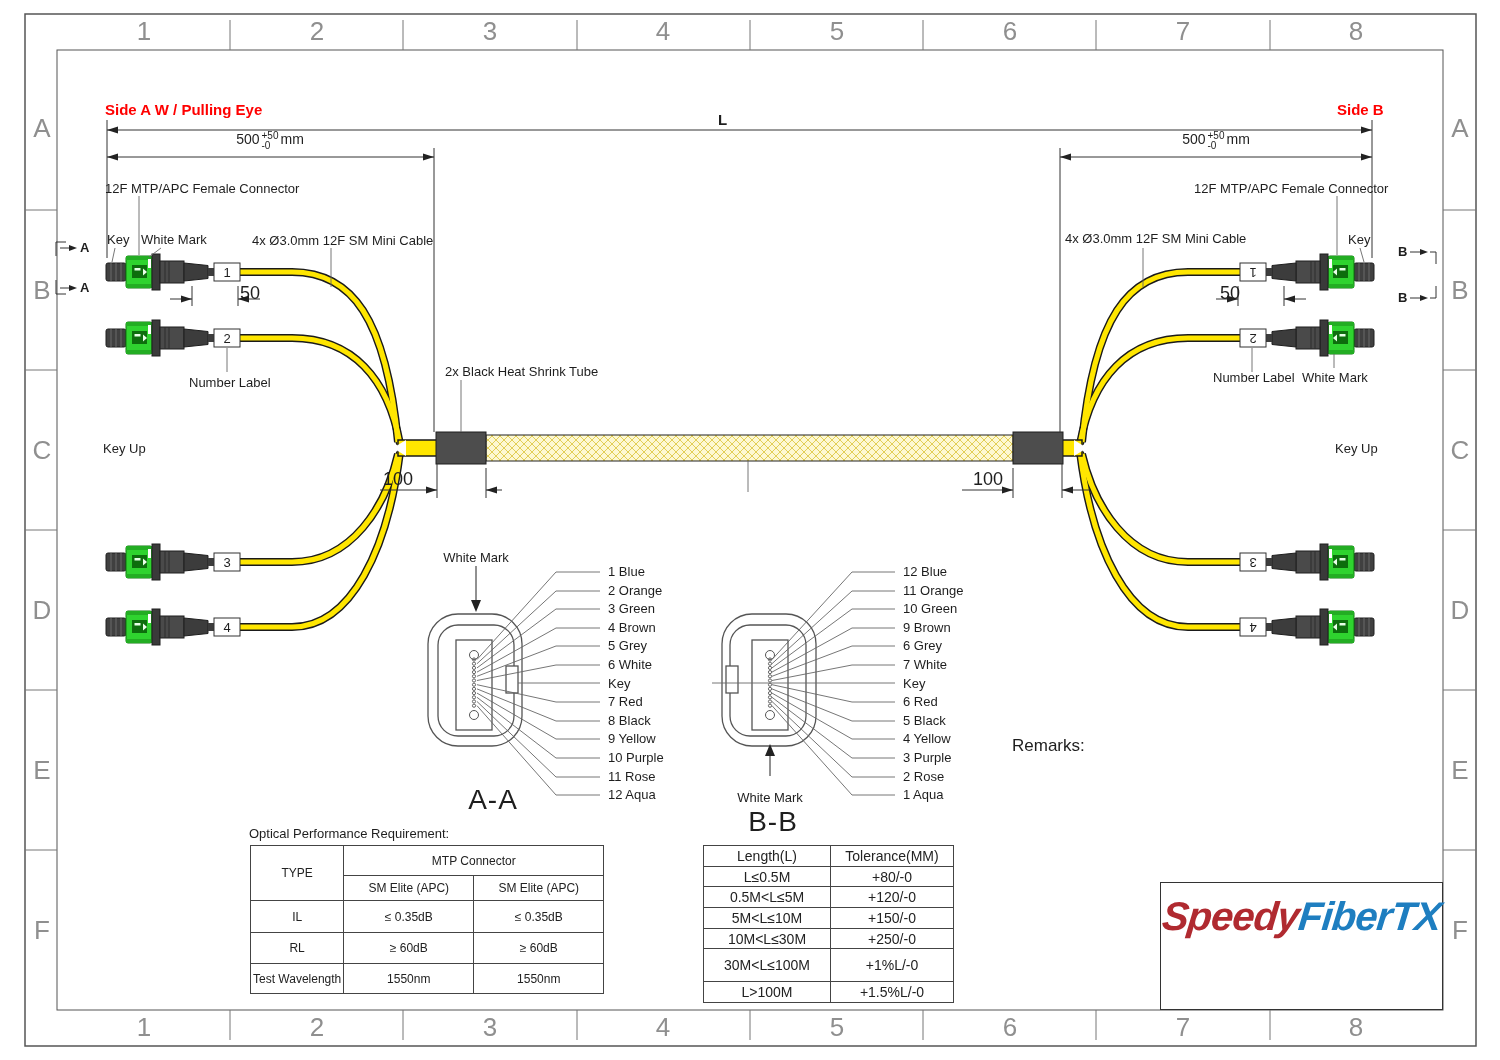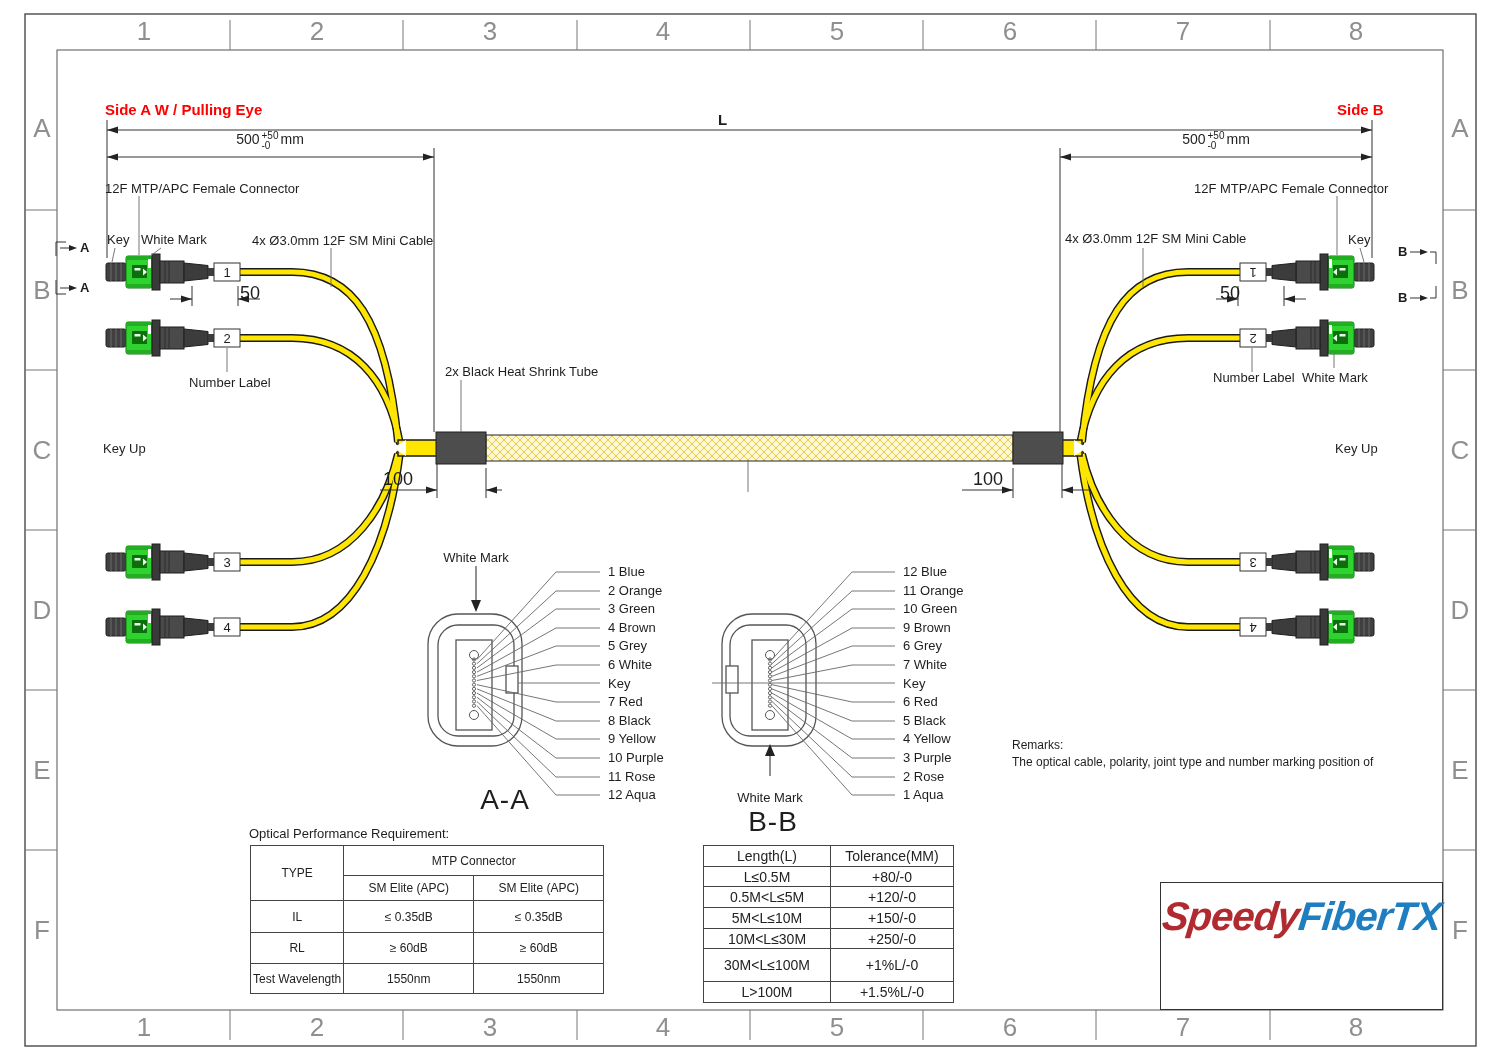--- a/index.html
+++ b/index.html
@@ -344,21 +344,21 @@
 <div class="abs t ctr" style="left:214px;top:265px;width:26px">1</div>
 <div class="abs t ctr" style="left:214px;top:331px;width:26px">2</div>
 <div class="abs t ctr" style="left:214px;top:555px;width:26px">3</div>
 <div class="abs t ctr" style="left:214px;top:620px;width:26px">4</div>
 <div class="abs t ctr" style="left:1240px;top:265px;width:26px;transform:rotate(180deg)">1</div>
 <div class="abs t ctr" style="left:1240px;top:331px;width:26px;transform:rotate(180deg)">2</div>
 <div class="abs t ctr" style="left:1240px;top:555px;width:26px;transform:rotate(180deg)">3</div>
 <div class="abs t ctr" style="left:1240px;top:620px;width:26px;transform:rotate(180deg)">4</div>
 
 <div class="abs t ctr" style="left:432px;top:550px;width:88px">White Mark</div>
-<div class="abs bigsec ctr" style="left:460px;top:784px;width:90px">A-A</div>
+<div class="abs bigsec ctr" style="left:448px;top:784px;width:90px">A-A</div>
 <div class="abs t" style="left:608px;top:564px">1 Blue</div>
 <div class="abs t" style="left:608px;top:583px">2 Orange</div>
 <div class="abs t" style="left:608px;top:601px">3 Green</div>
 <div class="abs t" style="left:608px;top:620px">4 Brown</div>
 <div class="abs t" style="left:608px;top:638px">5 Grey</div>
 <div class="abs t" style="left:608px;top:657px">6 White</div>
 <div class="abs t" style="left:608px;top:676px">Key</div>
 <div class="abs t" style="left:608px;top:694px">7 Red</div>
 <div class="abs t" style="left:608px;top:713px">8 Black</div>
 <div class="abs t" style="left:608px;top:731px">9 Yellow</div>
@@ -375,23 +375,22 @@
 <div class="abs t" style="left:903px;top:638px">6 Grey</div>
 <div class="abs t" style="left:903px;top:657px">7 White</div>
 <div class="abs t" style="left:903px;top:676px">Key</div>
 <div class="abs t" style="left:903px;top:694px">6 Red</div>
 <div class="abs t" style="left:903px;top:713px">5 Black</div>
 <div class="abs t" style="left:903px;top:731px">4 Yellow</div>
 <div class="abs t" style="left:903px;top:750px">3 Purple</div>
 <div class="abs t" style="left:903px;top:769px">2 Rose</div>
 <div class="abs t" style="left:903px;top:787px">1 Aqua</div>
 
-<div class="abs" style="left:1012px;top:737px;font-size:12px;line-height:17px;white-space:normal;width:400px">
+<div class="abs" style="left:1012px;top:737px;font-size:17px;line-height:17px;white-space:normal;width:400px">
   <div>Remarks:</div>
-  <div>The optical cable, polarity, joint type and number marking position of</div>
 </div>
 
 <div class="abs t" style="left:249px;top:826px">Optical Performance Requirement:</div>
 <table class="dwg abs" style="left:250px;top:845px">
   <colgroup>
         <col style="width:93px">
         <col style="width:130px">
         <col style="width:130px">
       </colgroup>
   <tbody>

